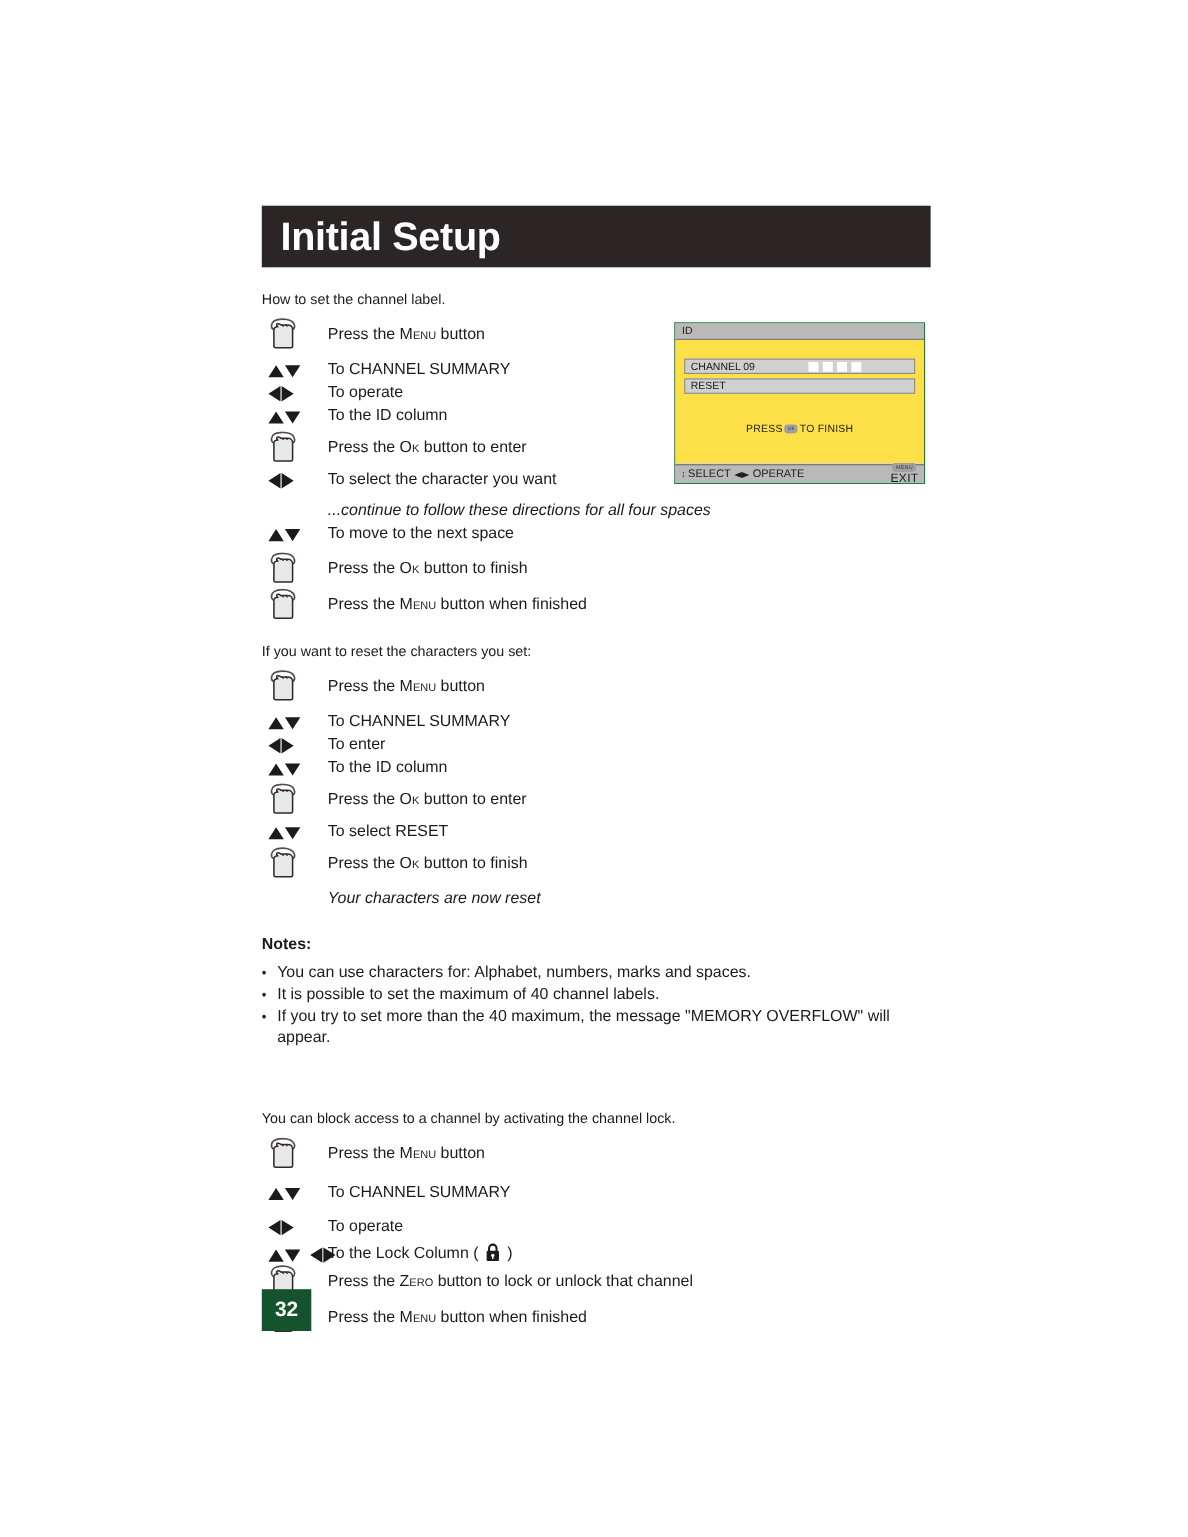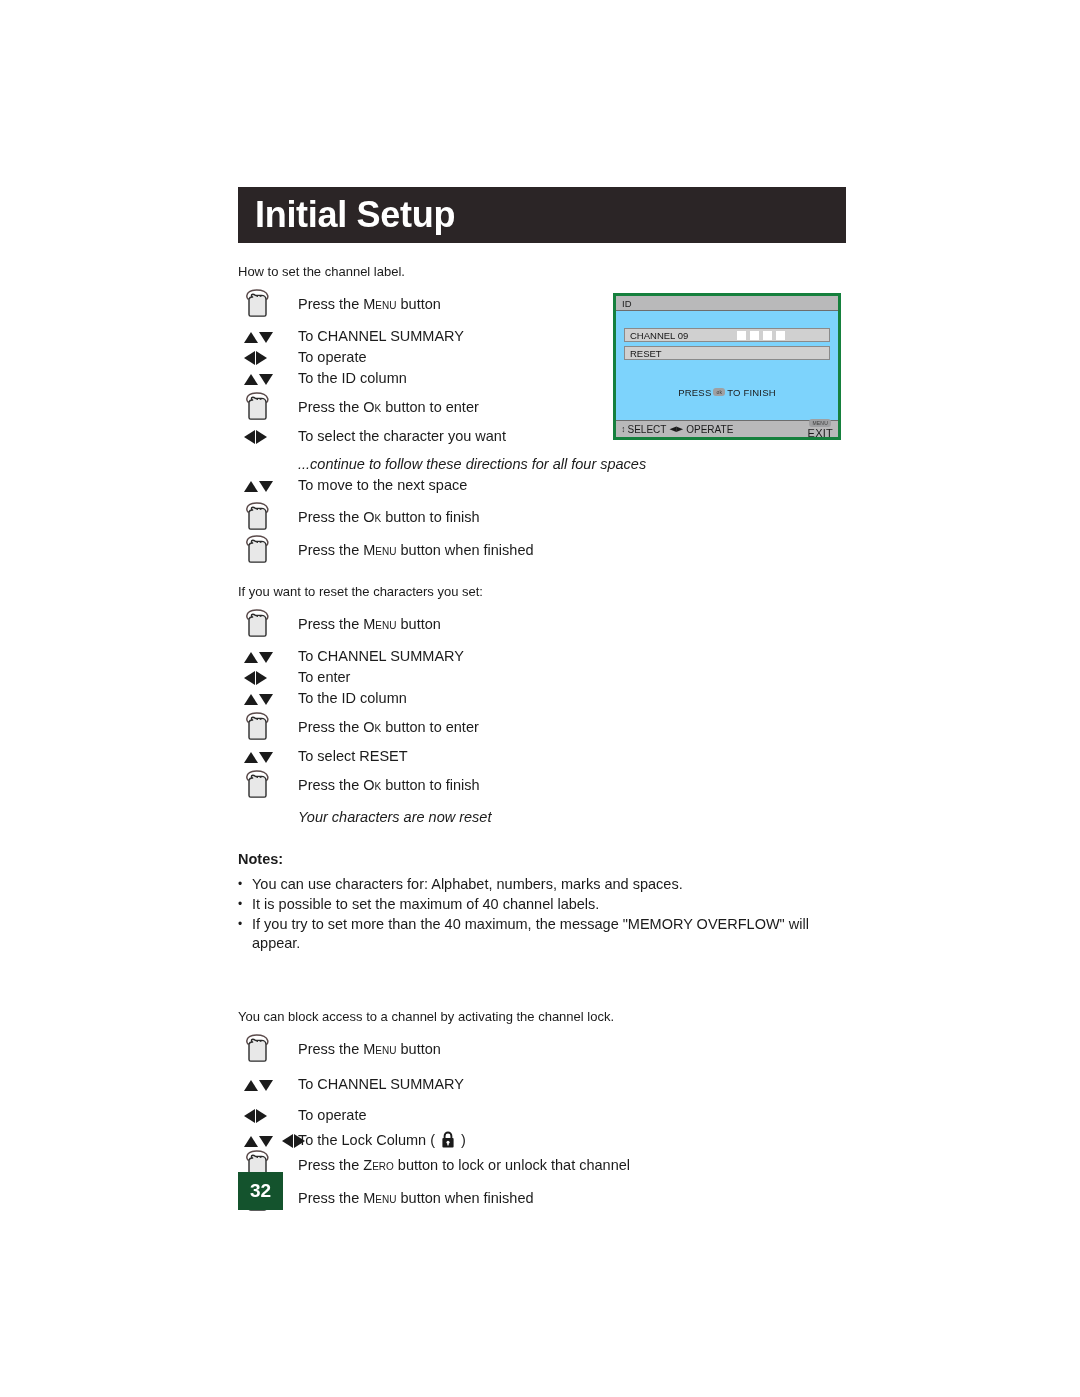--- a/index.html
+++ b/index.html
@@ -169,40 +169,40 @@
     margin: 0 2px;
   }
 
   
   .osd {
     position: absolute;
     left: 613px;
     top: 293px;
     width: 228px;
     height: 147px;
-    border: 3px solid #15803d;
+    border: 1px solid #15803d;
     background: #d7d7d7;
     box-sizing: border-box;
     font-size: 9.5px;
   }
   .osd-header {
     height: 15px;
     background: #b9b9ba;
     border-bottom: 1px solid #6d6d6d;
     display: flex;
     align-items: center;
     padding-left: 6px;
     box-sizing: border-box;
     color: #1b1b1b;
     font-size: 9.5px;
   }
   .osd-body {
     position: relative;
     height: 112px;
-    background: #7dd3fc;
+    background: #fde047;
     box-sizing: border-box;
     padding: 0 8px;
   }
   .osd-row {
     position: relative;
     height: 14px;
     margin-top: 0;
     background: #d0d0d0;
     border: 1px solid #8a8a8a;
     box-sizing: border-box;

